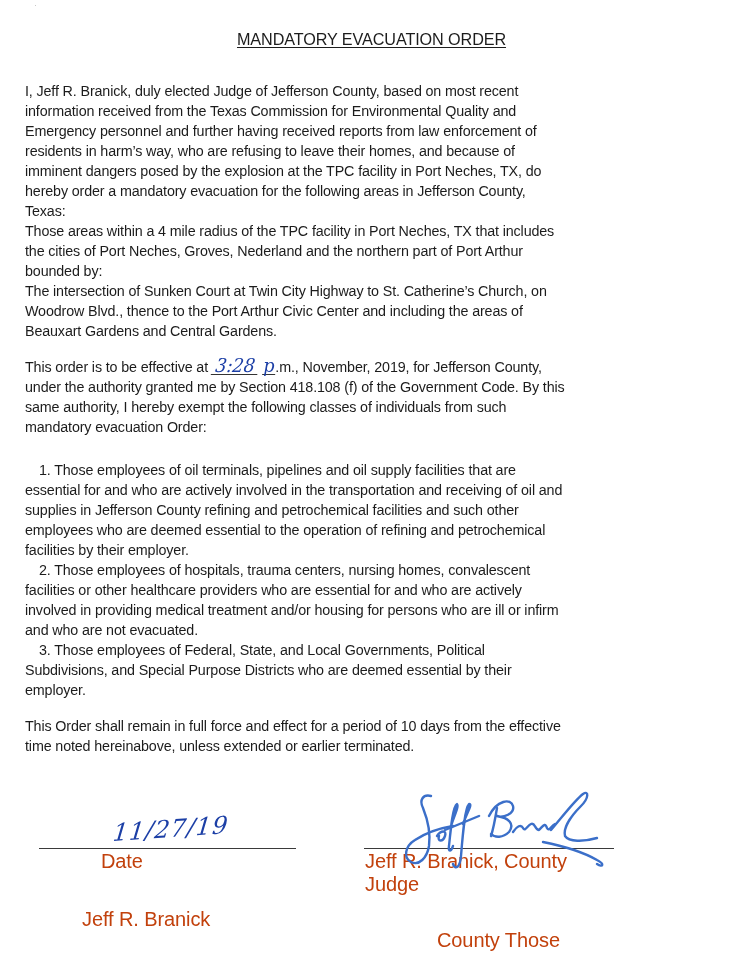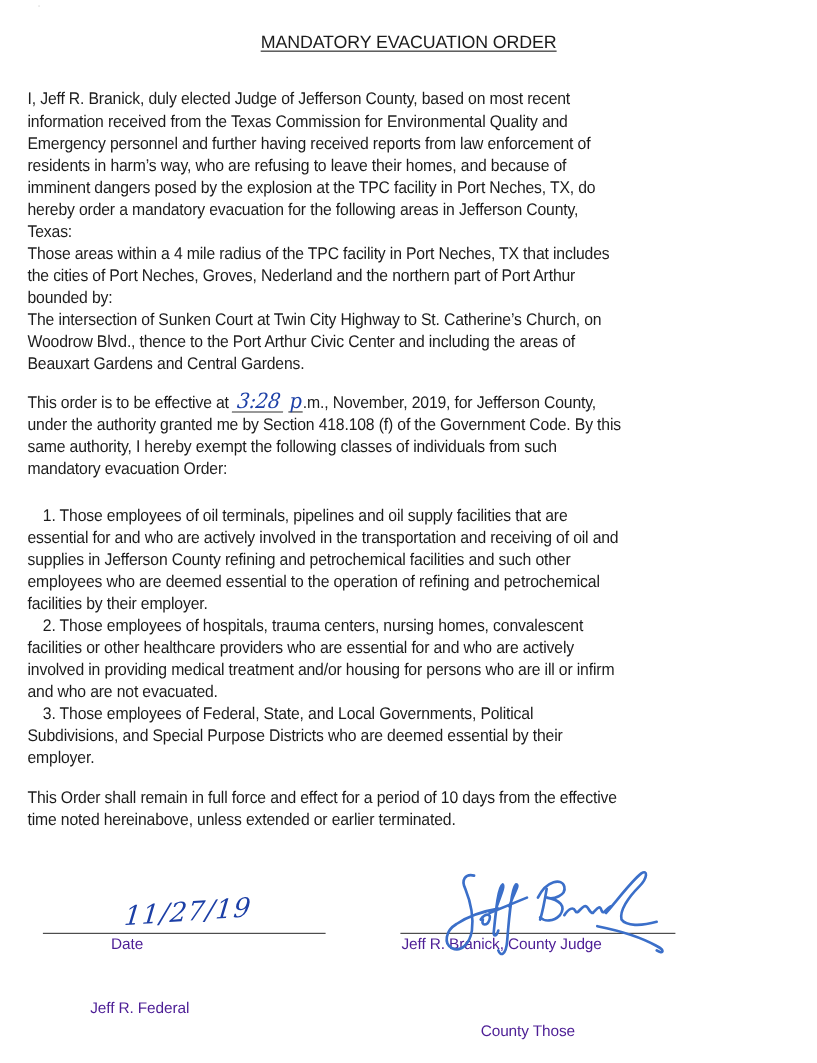--- a/index.html
+++ b/index.html
@@ -94,22 +94,22 @@
       left: 113px; top: 815px;
       font-family: "DejaVu Serif", serif;
       font-style: italic;
       font-size: 24px;
       color: #1c3fa6;
       letter-spacing: 1px;
       transform: rotate(-4deg) skewX(-10deg);
     }
     .label {
       position: absolute;
-      font-size: 14px;
-      color: #4c1d95;
+      font-size: 20px;
+      color: #c2410c;
       letter-spacing: -0.1px;
     }
     .date-label { left: 101px; top: 850px; }
     .judge-label { left: 365px; top: 850px; }
     .name-under { left: 82px; top: 908px; }
     .title-under { left: 437px; top: 929px; }
 
     .signature {
       position: absolute;
       left: 393px; top: 786px;
@@ -193,15 +193,15 @@
 
     <path d="M96 30 C104 14 118 12 120 20 C122 28 110 32 104 30 C116 32 122 38 116 46 C110 52 102 52 98 48"></path>
     <path d="M104 22 C102 34 100 44 98 50"></path>
 
     <path d="M120 46 C124 40 128 38 130 42 C132 46 134 40 138 38 C142 36 142 44 146 44 C150 40 152 36 154 42 C156 46 158 40 162 38"></path>
     <path d="M158 44 C170 30 182 14 190 8 C196 4 196 12 188 20 C178 30 170 42 172 50 C176 56 190 56 204 52"></path>
 
     <path d="M150 56 C170 60 190 66 204 74 C212 78 210 82 204 78"></path>
   </svg>
 
-  <div class="label name-under">Jeff R. Federal</div>
+  <div class="label name-under">Jeff R. Branick</div>
   <div class="label title-under">County Those</div>
 </div>
 
 </body></html>

